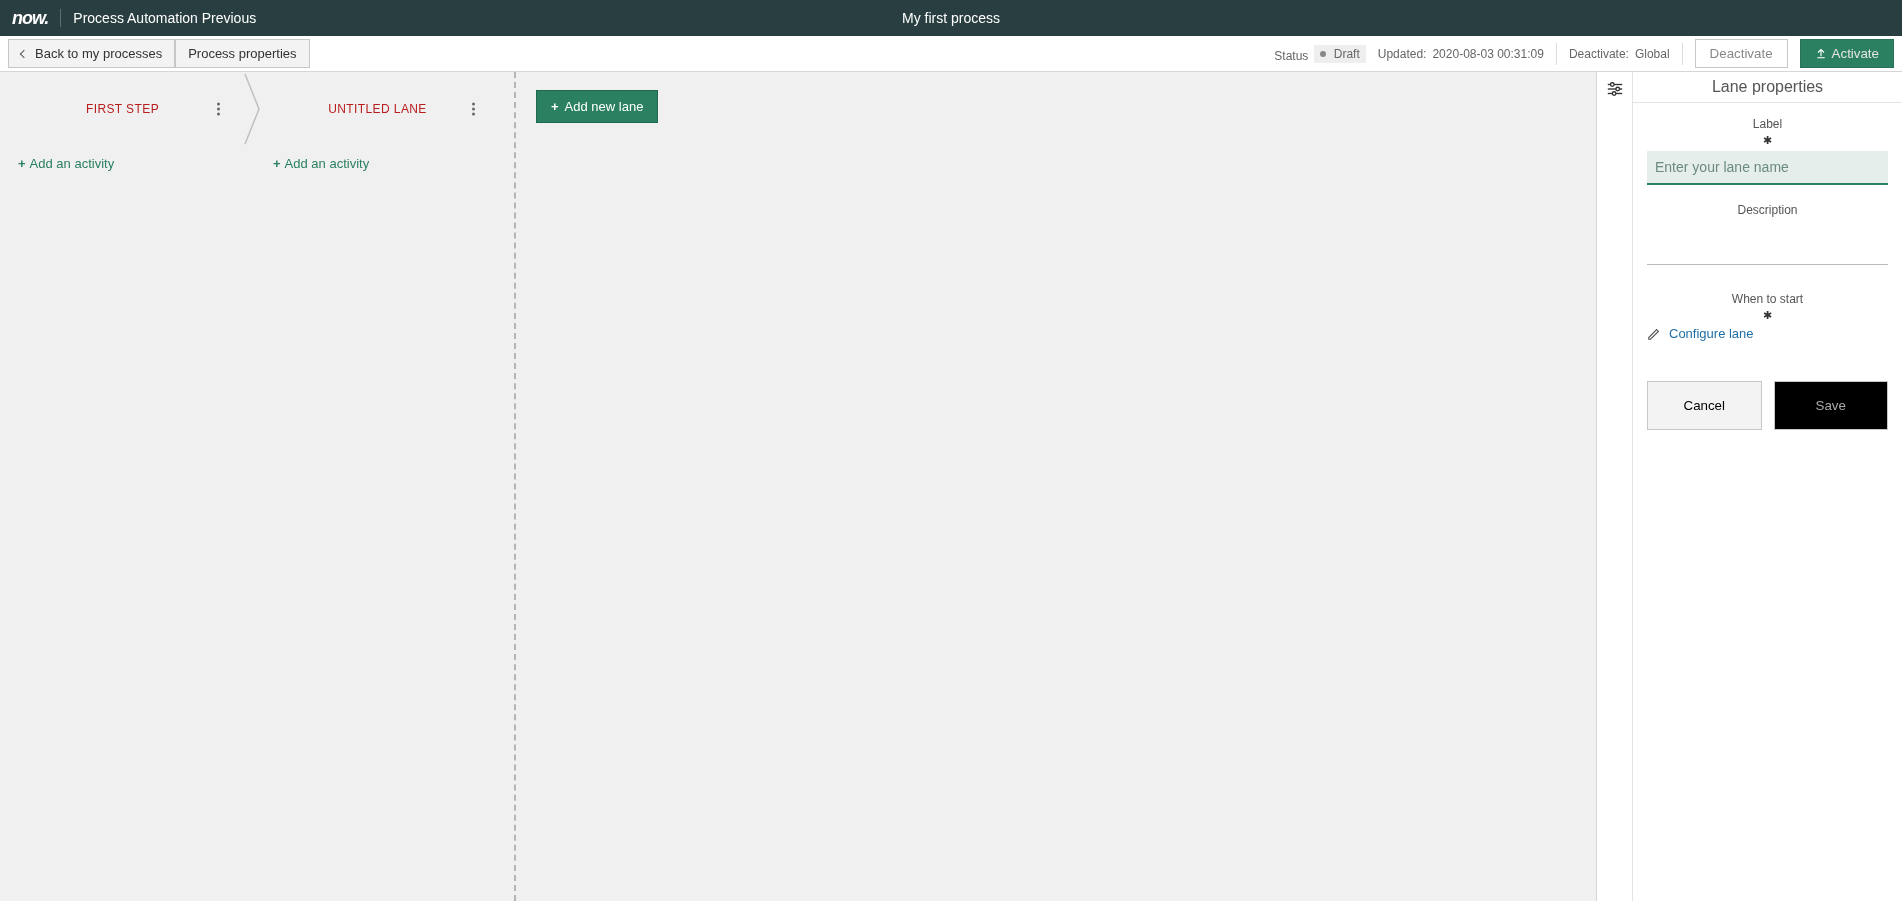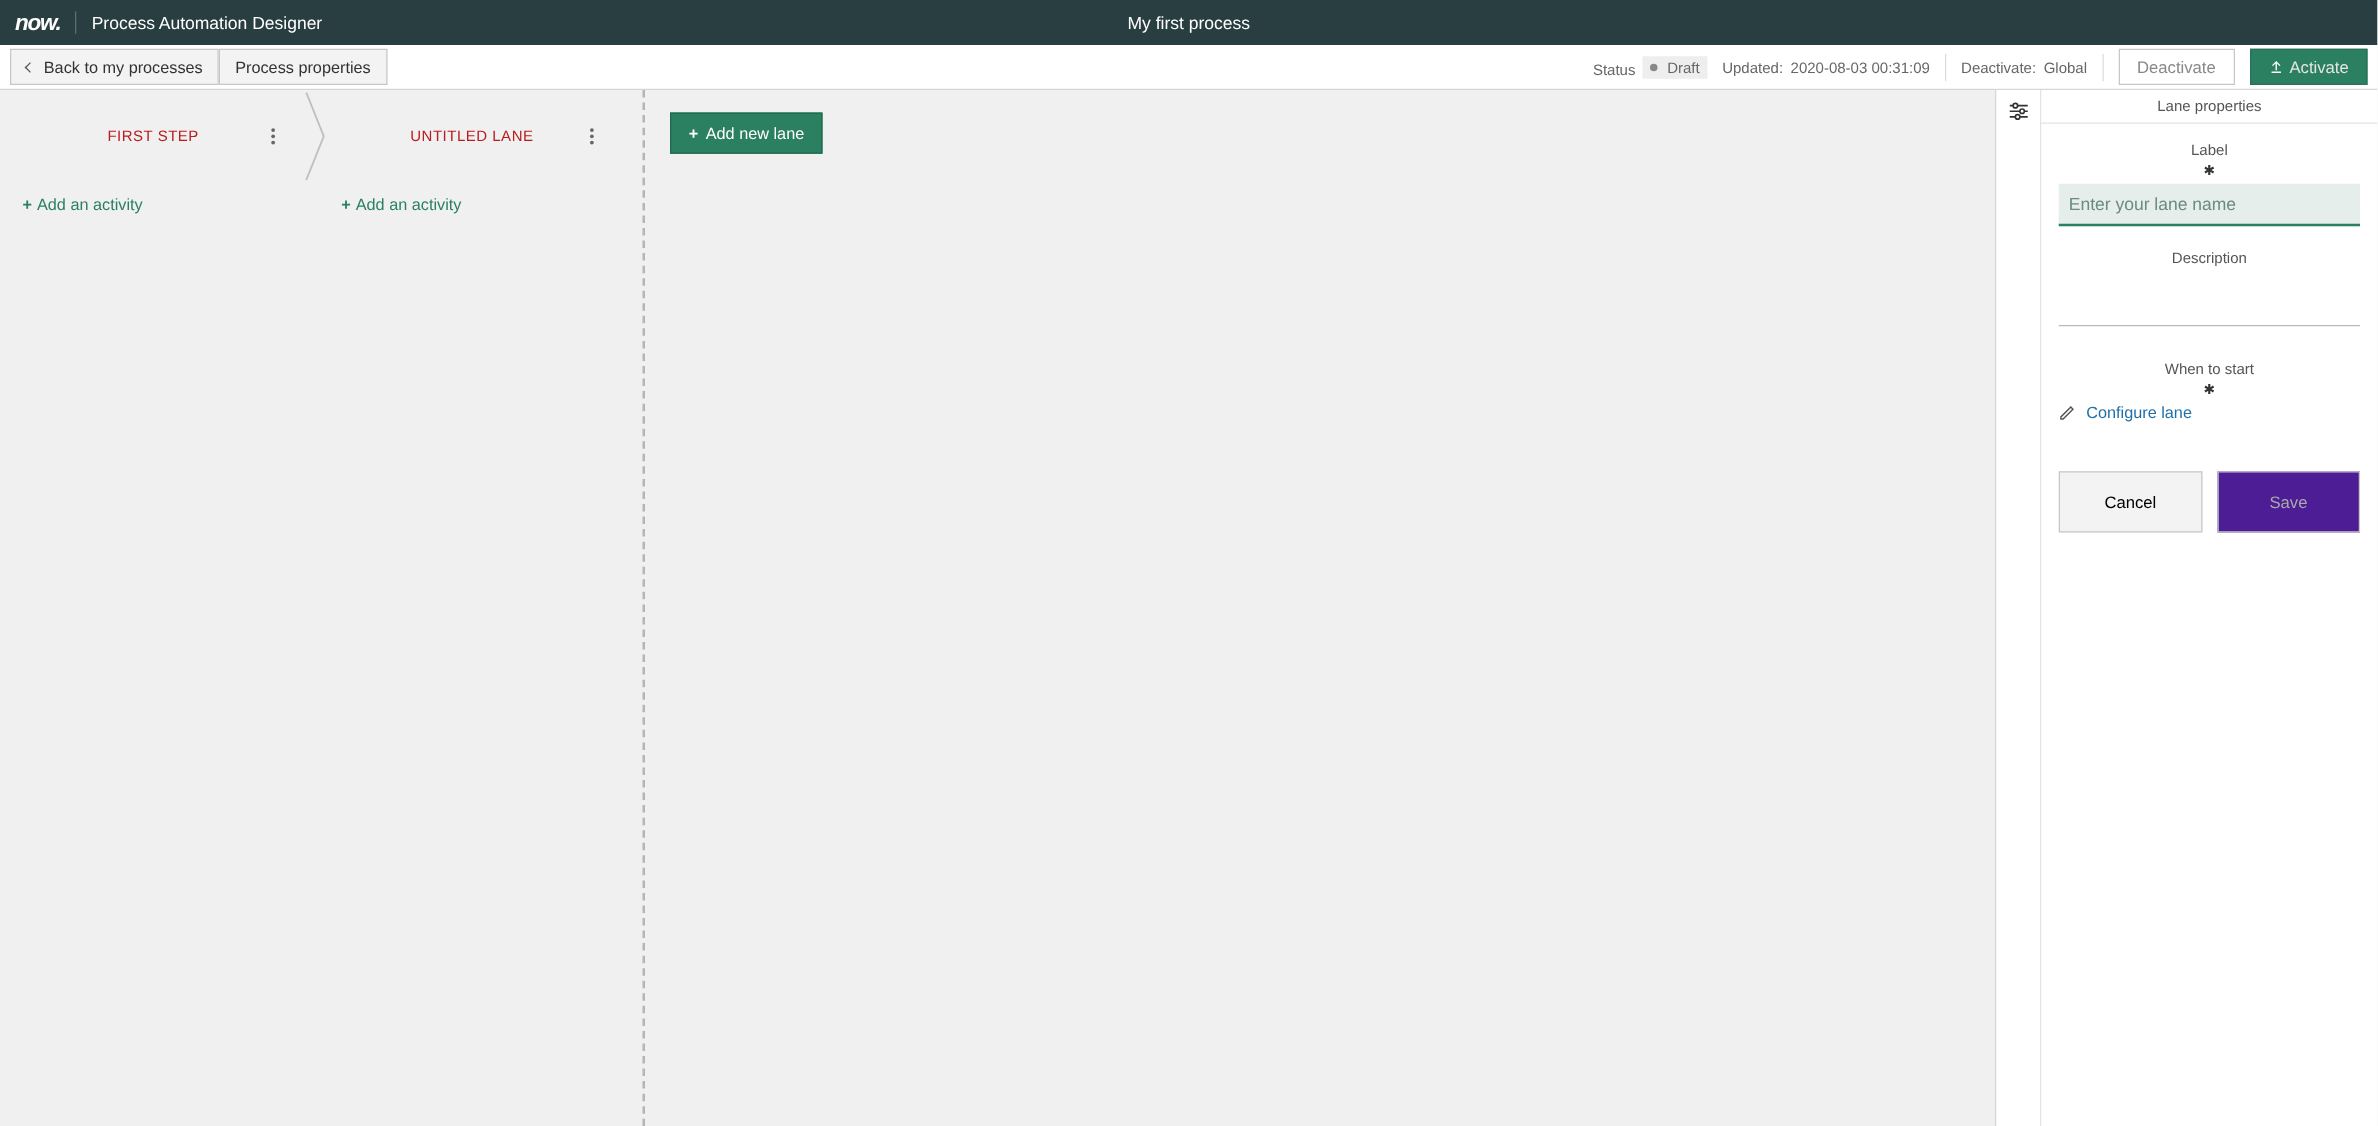--- a/index.html
+++ b/index.html
@@ -64,53 +64,53 @@
   background:#2a8060; color:#fff; border:1px solid #1f6a4d; padding:8px 14px; cursor:pointer;
   display:inline-flex; align-items:center; gap:6px; font-size:13px;
 }
 
 
 .right-panel { width:306px; border-left:1px solid #d6d6d6; display:flex; background:#fff;}
 .panel-tabs { width:36px; border-right:1px solid #e3e3e3; display:flex; flex-direction:column; align-items:center; padding-top:8px;}
 .sliders-icon { width:18px; height:18px; cursor:pointer;}
 .panel-content { flex:1; display:flex; flex-direction:column; }
 .panel-title {
-  text-align:center; font-size:12px; color:#555; padding:6px 0; border-bottom:1px solid #e3e3e3;
+  text-align:center; font-size:16px; color:#555; padding:6px 0; border-bottom:1px solid #e3e3e3;
 }
 .panel-body { padding:14px 14px; overflow:auto; flex:1;}
 .field-label { font-size:12px; color:#555; margin-bottom:4px; display:flex; align-items:center; gap:3px;flex-direction:column;}
 .req { color:#333; font-size:11px;}
 .text-input {
   width:100%; border:none; border-bottom:2px solid #2a8060; background:#e6eeeb;
   padding:8px 8px; font-size:14px; color:#333; outline:none; margin-bottom:18px;
 }
 .text-input::placeholder{color:#6a8a82;}
 .textarea {
   width:100%; border:none; border-bottom:1px solid #bbb; background:transparent;
   height:44px; resize:none; outline:none; margin-bottom:24px; font-family:inherit; font-size:13px;
 }
 .select-row { display:flex; align-items:center; justify-content:space-between; border-bottom:1px solid #bbb; padding:6px 2px 6px 0; margin-bottom:28px; cursor:pointer;}
 .select-row .sel-value{font-size:14px;}
 .caret-down { width:0;height:0;border-left:5px solid transparent;border-right:5px solid transparent;border-top:6px solid #333;}
 .config-link { display:inline-flex; align-items:center; gap:8px; color:#1f6fa8; font-size:13px; cursor:pointer; margin-bottom:40px;}
 .pencil-icon{width:14px;height:14px;stroke:#555;fill:none;stroke-width:1.3;}
 .panel-buttons { display:flex; gap:12px; }
 .panel-buttons .btn-cancel { flex:1; border:1px solid #c7c7c7; background:#f3f3f3; padding:8px 0; cursor:pointer;}
-.panel-buttons .btn-save { flex:1; border:1px solid #c7c7c7; background:#4c1d95; color:#aaa; padding:16px 0; cursor:default;}
+.panel-buttons .btn-save { flex:1; border:1px solid #c7c7c7; background:#000000; color:#aaa; padding:16px 0; cursor:default;}
 
 .info-row { display:flex; align-items:flex-end; gap:6px;}
 .info-row .lbl { color:#666;}
 </style>
 </head>
 <body>
 
 <div class="topbar">
   <span class="logo">now.</span>
   <span class="divider"></span>
-  <span class="app-name">Process Automation Designer</span>
+  <span class="app-name">Process Automation Previous</span>
   <span class="center-title">My first process</span>
 </div>
 
 <div class="subbar">
   <div class="left-actions">
     <button class="btn">
       <span class="chev-left"></span>
       <span>Back to my processes</span>
     </button>
     <button class="btn">

